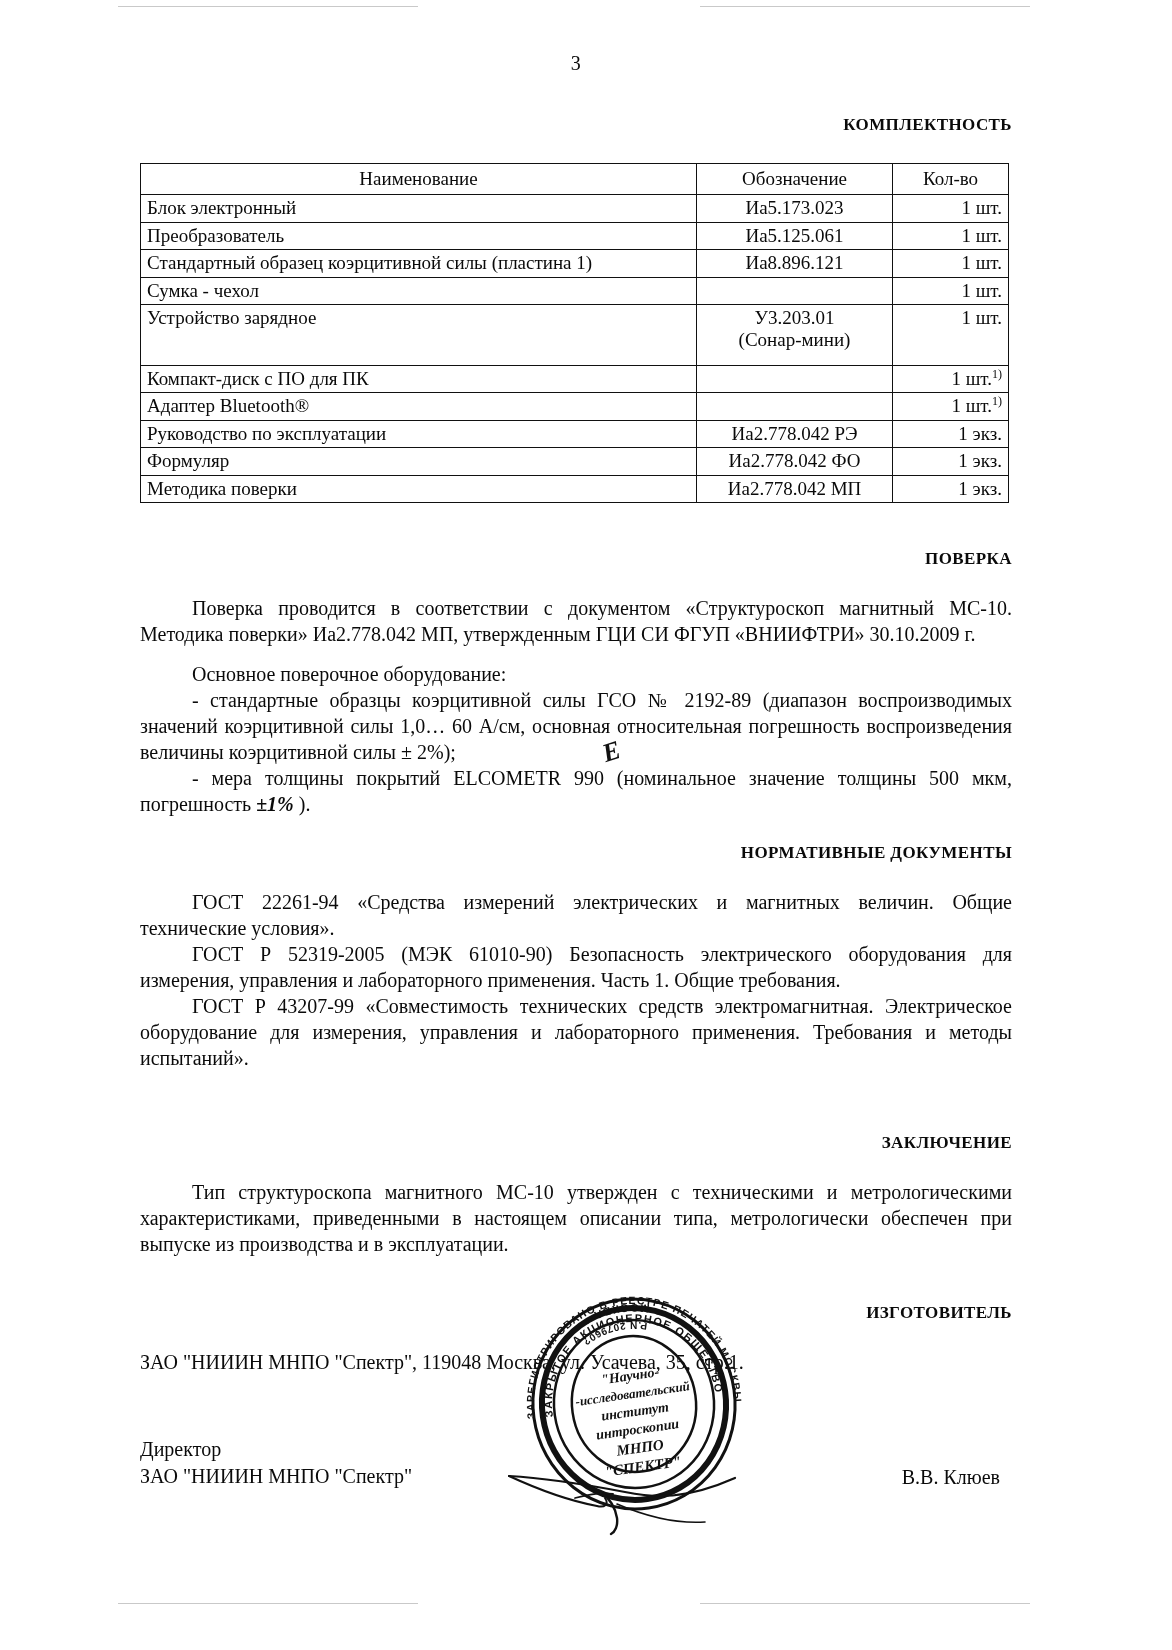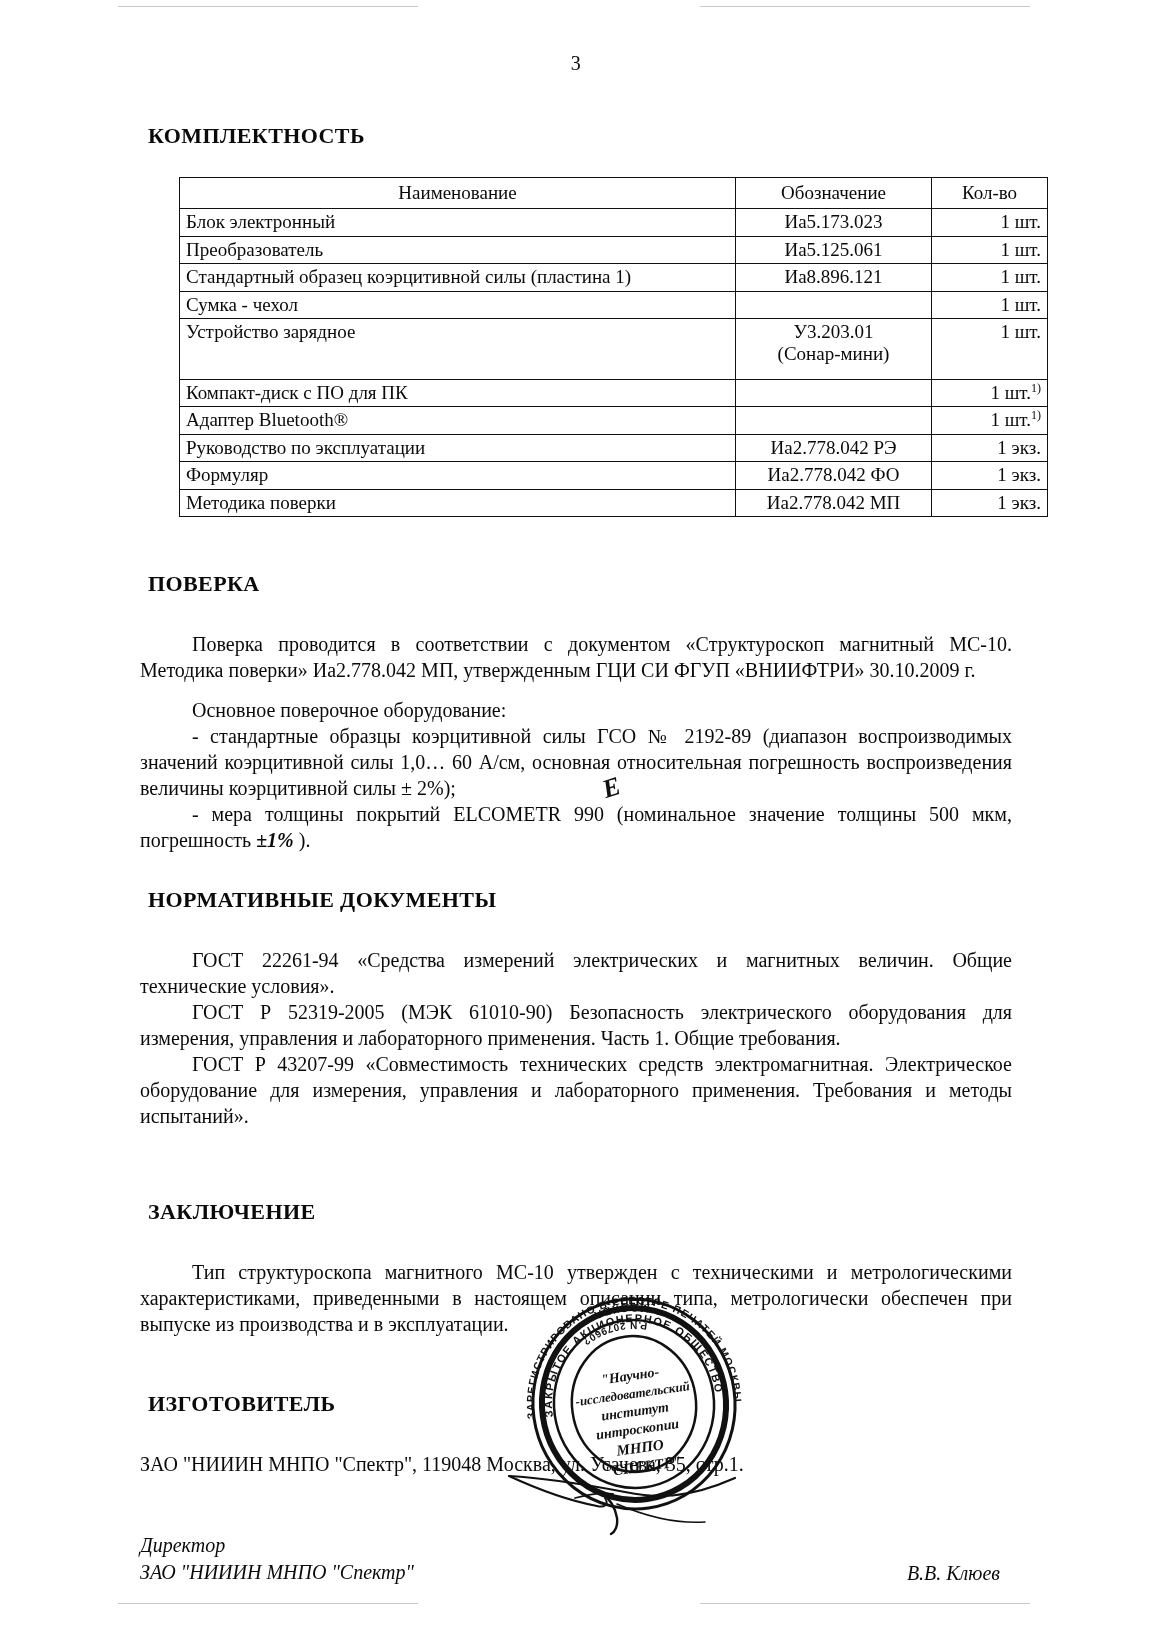--- a/index.html
+++ b/index.html
@@ -38,36 +38,35 @@
   }
 
   .page-number {
     text-align: center;
     font-size: 20px;
     padding-top: 52px;
     letter-spacing: 0.5px;
   }
 
   h2.section-title {
-    text-align: left;
-    font-size: 22px;
+    text-align: right;
+    font-size: 17px;
     font-weight: bold;
-    margin: 8px;
+    margin: 0;
     letter-spacing: 0.4px;
     font-family: "Liberation Serif", "DejaVu Serif", serif;
   }
 
   
   .kit-table-wrap { margin-top: 28px; }
   table.kit {
     border-collapse: collapse;
     width: 868px;
     font-size: 19px;
     table-layout: fixed;
-    margin-left: 39px;
   }
   table.kit th, table.kit td {
     border: 1.3px solid #111;
     padding: 2px 6px;
     vertical-align: top;
     line-height: 1.18;
     font-weight: normal;
   }
   table.kit th {
     text-align: center;
@@ -118,23 +117,23 @@
     font-weight: bold;
     transform: rotate(-18deg);
     color: #111;
     pointer-events: none;
   }
 
   
   .manu-line { font-size: 20px; line-height: 1.35; }
   .sig-row {
     position: relative;
+    margin-top: 6px;
     font-size: 20px;
     line-height: 1.35;
-    font-style: italic;
   }
   .sig-name {
     position: absolute;
     right: 12px;
     top: 28px;
   }
 
   
   .stamp {
     position: absolute;

